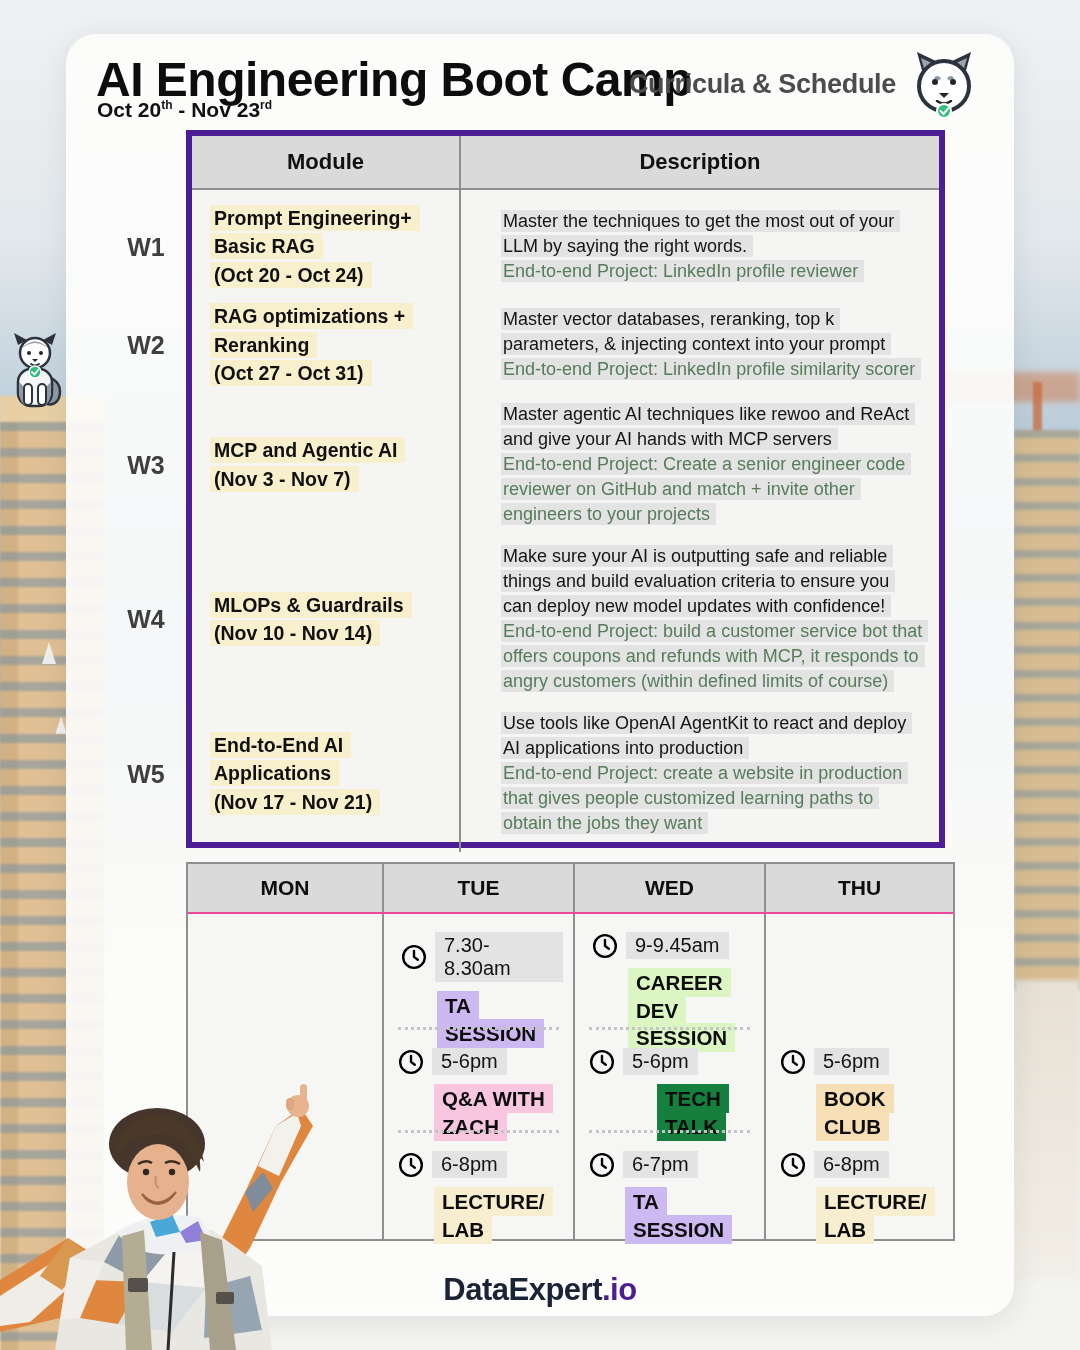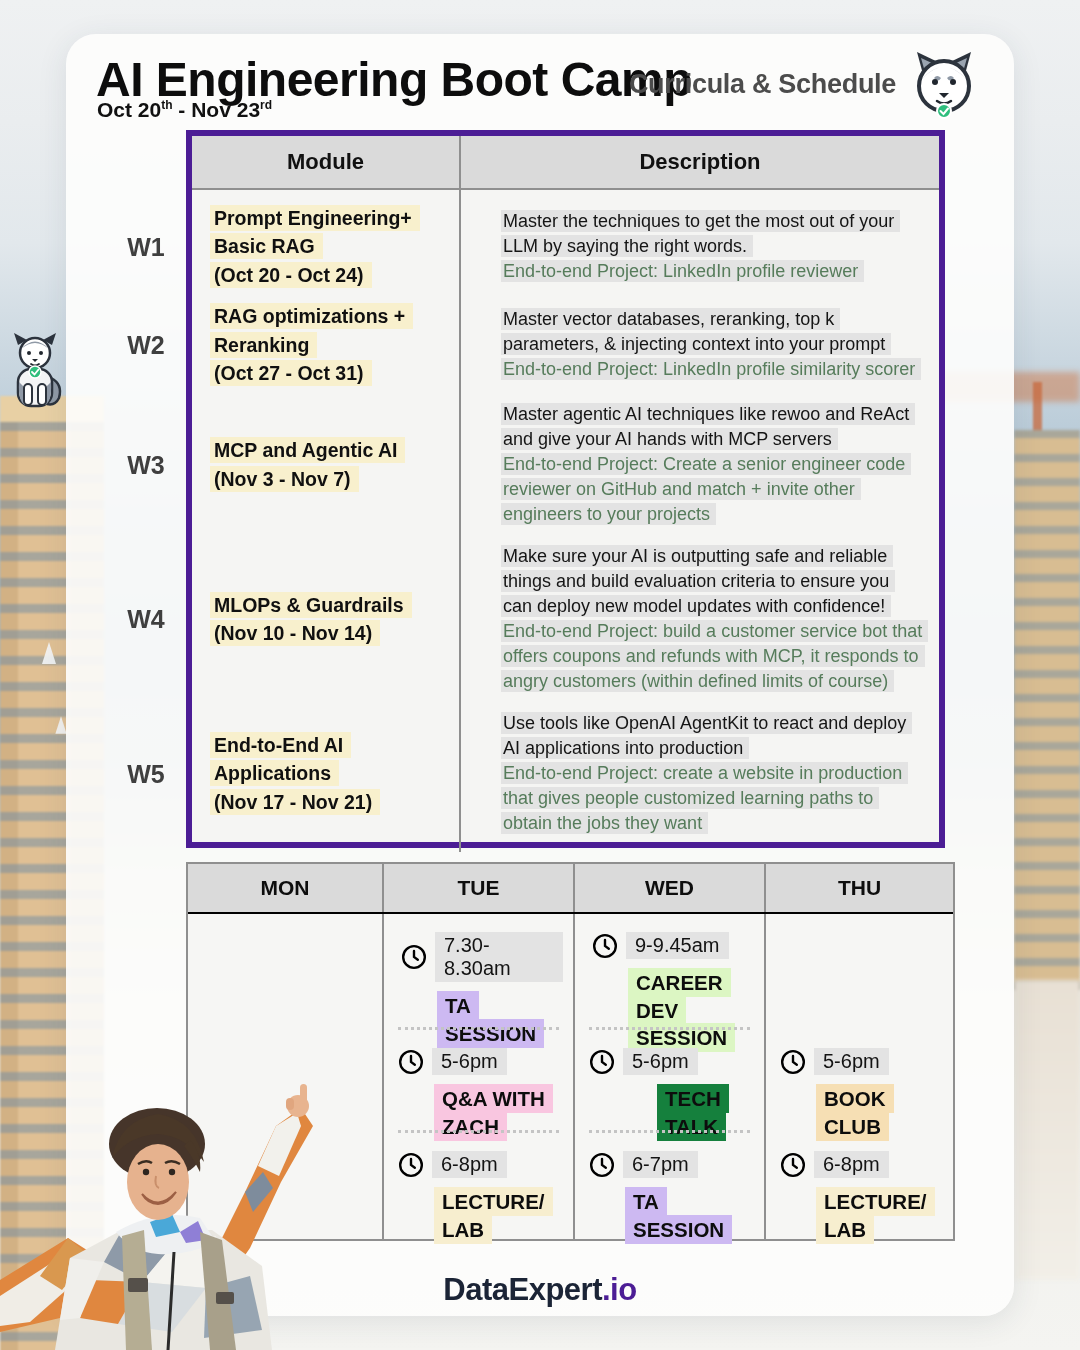--- a/index.html
+++ b/index.html
@@ -68,21 +68,21 @@
   .dcell{flex:1;padding:8px 16px 8px 40px;box-sizing:border-box;}
   .dline{line-height:24px;}
   .d-black{display:inline;font-size:18px;color:#151515;background:#e3e3e3;
     padding:1px 6px 1px 2px;box-decoration-break:clone;-webkit-box-decoration-break:clone;}
   .d-green{display:inline;font-size:18px;color:#567c5b;background:#e3e3e3;
     padding:1px 6px 1px 2px;box-decoration-break:clone;-webkit-box-decoration-break:clone;}
 
   
   .sched{position:absolute;left:120px;top:828px;width:769px;height:379px;
     border:2px solid #8f8f8f;background:#f6f6f4;box-sizing:border-box;}
-  .sched-head{display:flex;height:48px;background:#dadada;border-bottom:2px solid #000000;}
+  .sched-head{display:flex;height:48px;background:#dadada;border-bottom:2px solid #ec4899;}
   .sh-cell{display:flex;align-items:center;justify-content:center;
     font-size:21px;font-weight:700;color:#0e0e0e;box-sizing:border-box;}
   .sched-body{display:flex;height:327px;}
   .scol{display:flex;flex-direction:column;box-sizing:border-box;}
   .c-mon{width:194px;}
   .c-tue{width:191px;border-left:2px solid #8f8f8f;}
   .c-wed{width:191px;border-left:2px solid #8f8f8f;}
   .c-thu{flex:1;border-left:2px solid #8f8f8f;}
   .sh-cell.c-tue,.sh-cell.c-wed,.sh-cell.c-thu{border-left:2px solid #8f8f8f;}
   .slot{position:relative;padding:18px 10px 6px 14px;box-sizing:border-box;}

